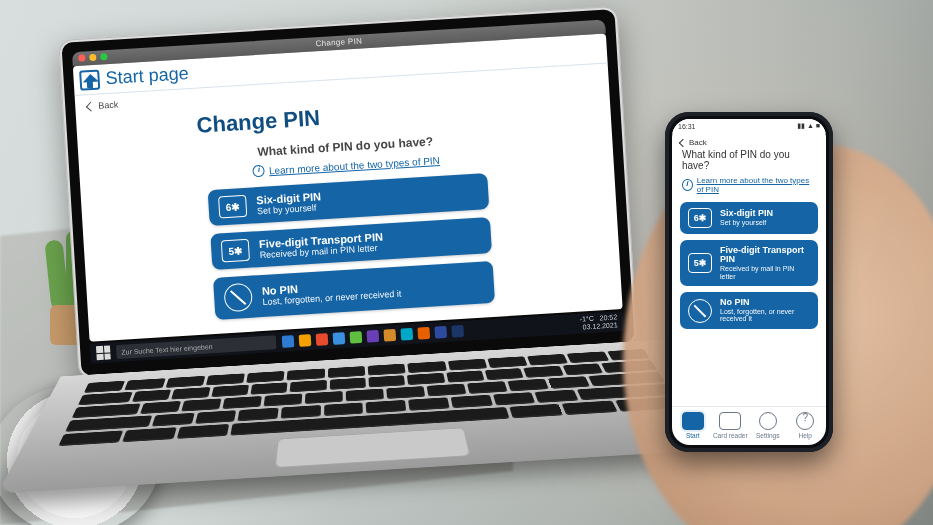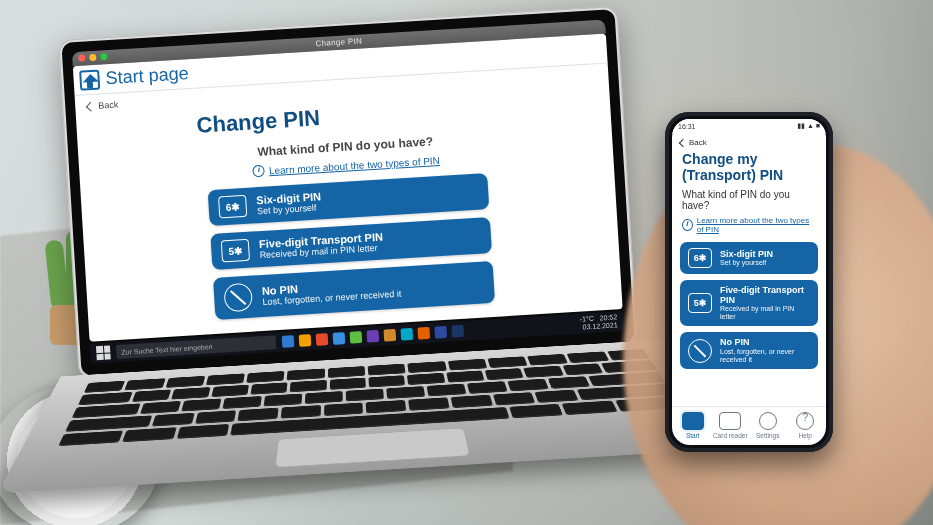--- a/index.html
+++ b/index.html
@@ -281,21 +281,20 @@
   <div class="phone">
     <div class="p-screen">
       <div class="p-status">
         <span>16:31</span>
         <span>▮▮ ▲ ■</span>
       </div>
       <div class="p-back">
         <span class="chevp"></span>
         <span>Back</span>
       </div>
-      <div class="p-title">Change my (Transport) PIN</div>
       <div class="p-sub">What kind of PIN do you have?</div>
       <div class="p-learn">
         <span class="info-ic"></span>
         <span>Learn more about the two types of PIN</span>
       </div>
       <div class="p-opts">
         <div class="p-opt">
           <div class="ic">
               <span>6✱</span>
             </div>

